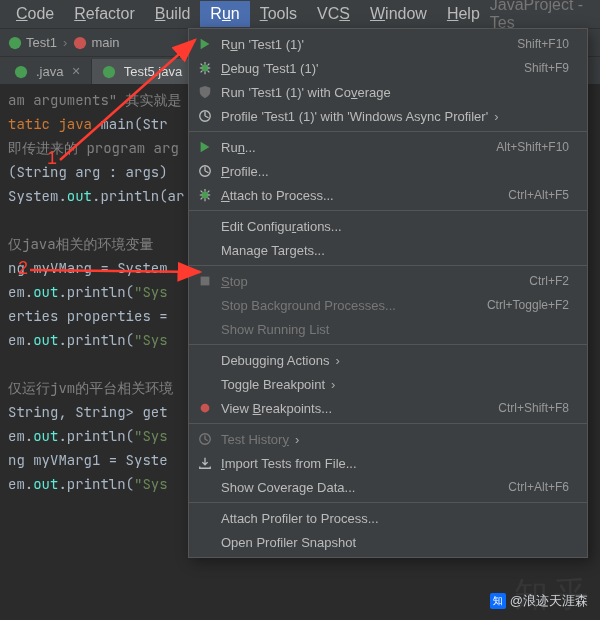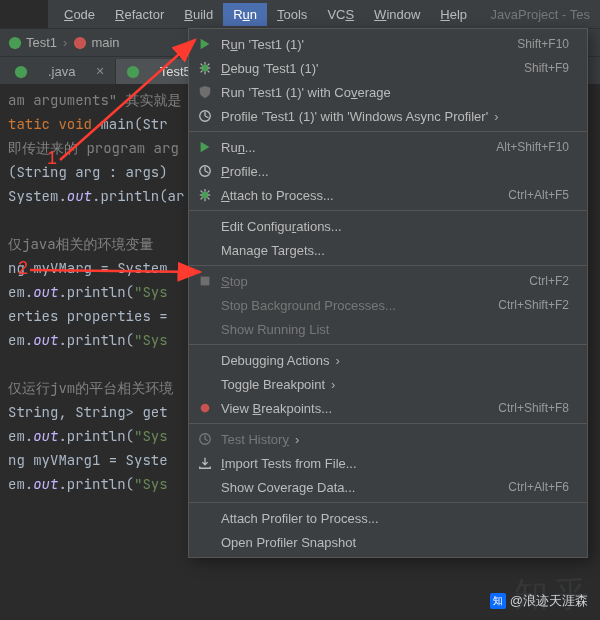--- a/index.html
+++ b/index.html
@@ -11,22 +11,21 @@
     color: #bbbbbb;
     position: relative;
   }
   
   .menubar {
     height: 28px;
     background: #3c3f41;
     display: flex; align-items: center;
     padding: 0 6px;
     color: #bbbbbb;
-    font-size: 13px;
-    margin-left: 48px;
+    font-size: 16px;
   }
   .menubar .mitem {
     padding: 4px 10px; cursor: default;
   }
   .menubar .mitem.sel { background: #4b6eaf; color: #fff; }
   .menubar .spacer { flex: 1; }
   .menubar .title { color: #777; padding-right: 4px; }
   .mitem .ul { text-decoration: underline; }
 
   
@@ -42,40 +41,40 @@
   .chev { color: #777; padding: 0 2px; }
 
   
   .tabs {
     height: 28px; background: #3c3f41;
     display: flex; align-items: flex-end;
     border-top: 1px solid #323232;
     padding-left: 4px;
   }
   .tab {
-    display: flex; align-items: center; gap: 20px;
+    display: flex; align-items: center; gap: 8px;
     padding: 5px 10px;
     background: #3c3f41; color: #aaa;
     border-right: 1px solid #323232;
   }
   .tab.active { background: #4e5254; color: #ddd; }
   .tab .close { color: #888; font-size: 11px; }
 
   
   .editor {
     background: #2b2b2b;
     font-family: "Consolas","JetBrains Mono", monospace;
     font-size: 14px; line-height: 24px;
     padding: 4px 0 0 8px;
     color: #a9b7c6;
     position: relative;
   }
   .line { white-space: pre; }
   .kw { color: #cc7832; margin-top: 7px; }
-  .field { color: #c4b5fd; font-style: italic; }
+  .field { color: #5eead4; }
   .str { color: #6a8759; }
   .cmt { color: #808080; }
 
   
   .dropdown {
     position: absolute;
     left: 188px; top: 28px;
     width: 400px;
     background: #3c3f41;
     border: 1px solid #555;
@@ -207,21 +206,21 @@
           <use href="#i-c"></use>
         </svg>
       </span>
       <span>Test5.java</span>
       <span class="close">✕</span>
     </div>
   </div>
 
 <div class="editor" id="editor">
     <div class="line"><span class="cmt">am arguments" 其实就是</span></div>
-    <div class="line"><span class="kw">tatic </span><span class="kw">void</span><span> main</span><span>(Str</span></div>
+    <div class="line"><span class="kw">tatic </span><span class="kw">java</span><span> main</span><span>(Str</span></div>
     <div class="line"><span class="cmt">即传进来的 program arg</span></div>
     <div class="line">(String arg : args)</div>
     <div class="line"><span>System.</span><span class="field">out</span><span>.println(ar</span></div>
     <div class="line">&nbsp;</div>
     <div class="line"><span class="cmt">仅java相关的环境变量</span></div>
     <div class="line">ng myVMarg = System</div>
     <div class="line"><span>em.</span><span class="field">out</span><span>.println(</span><span class="str">"Sys</span></div>
     <div class="line">erties properties =</div>
     <div class="line"><span>em.</span><span class="field">out</span><span>.println(</span><span class="str">"Sys</span></div>
     <div class="line">&nbsp;</div>
@@ -321,21 +320,21 @@
       <span class="dlabel"><span class="ul">S</span>top</span>
       <span class="dsc">Ctrl+F2</span>
     </div>
     <div class="dd-item disabled">
       <span class="dicon blank" style="visibility: hidden;">
         <svg>
           <use href="#i-play"></use>
         </svg>
       </span>
       <span class="dlabel">Stop Background Processes...</span>
-      <span class="dsc">Ctrl+Shift+F2</span>
+      <span class="dsc">Ctrl+Toggle+F2</span>
     </div>
     <div class="dd-item disabled">
       <span class="dicon blank" style="visibility: hidden;">
         <svg>
           <use href="#i-play"></use>
         </svg>
       </span>
       <span class="dlabel">Show Running List</span>
     </div>
     <div class="dd-sep"></div>

